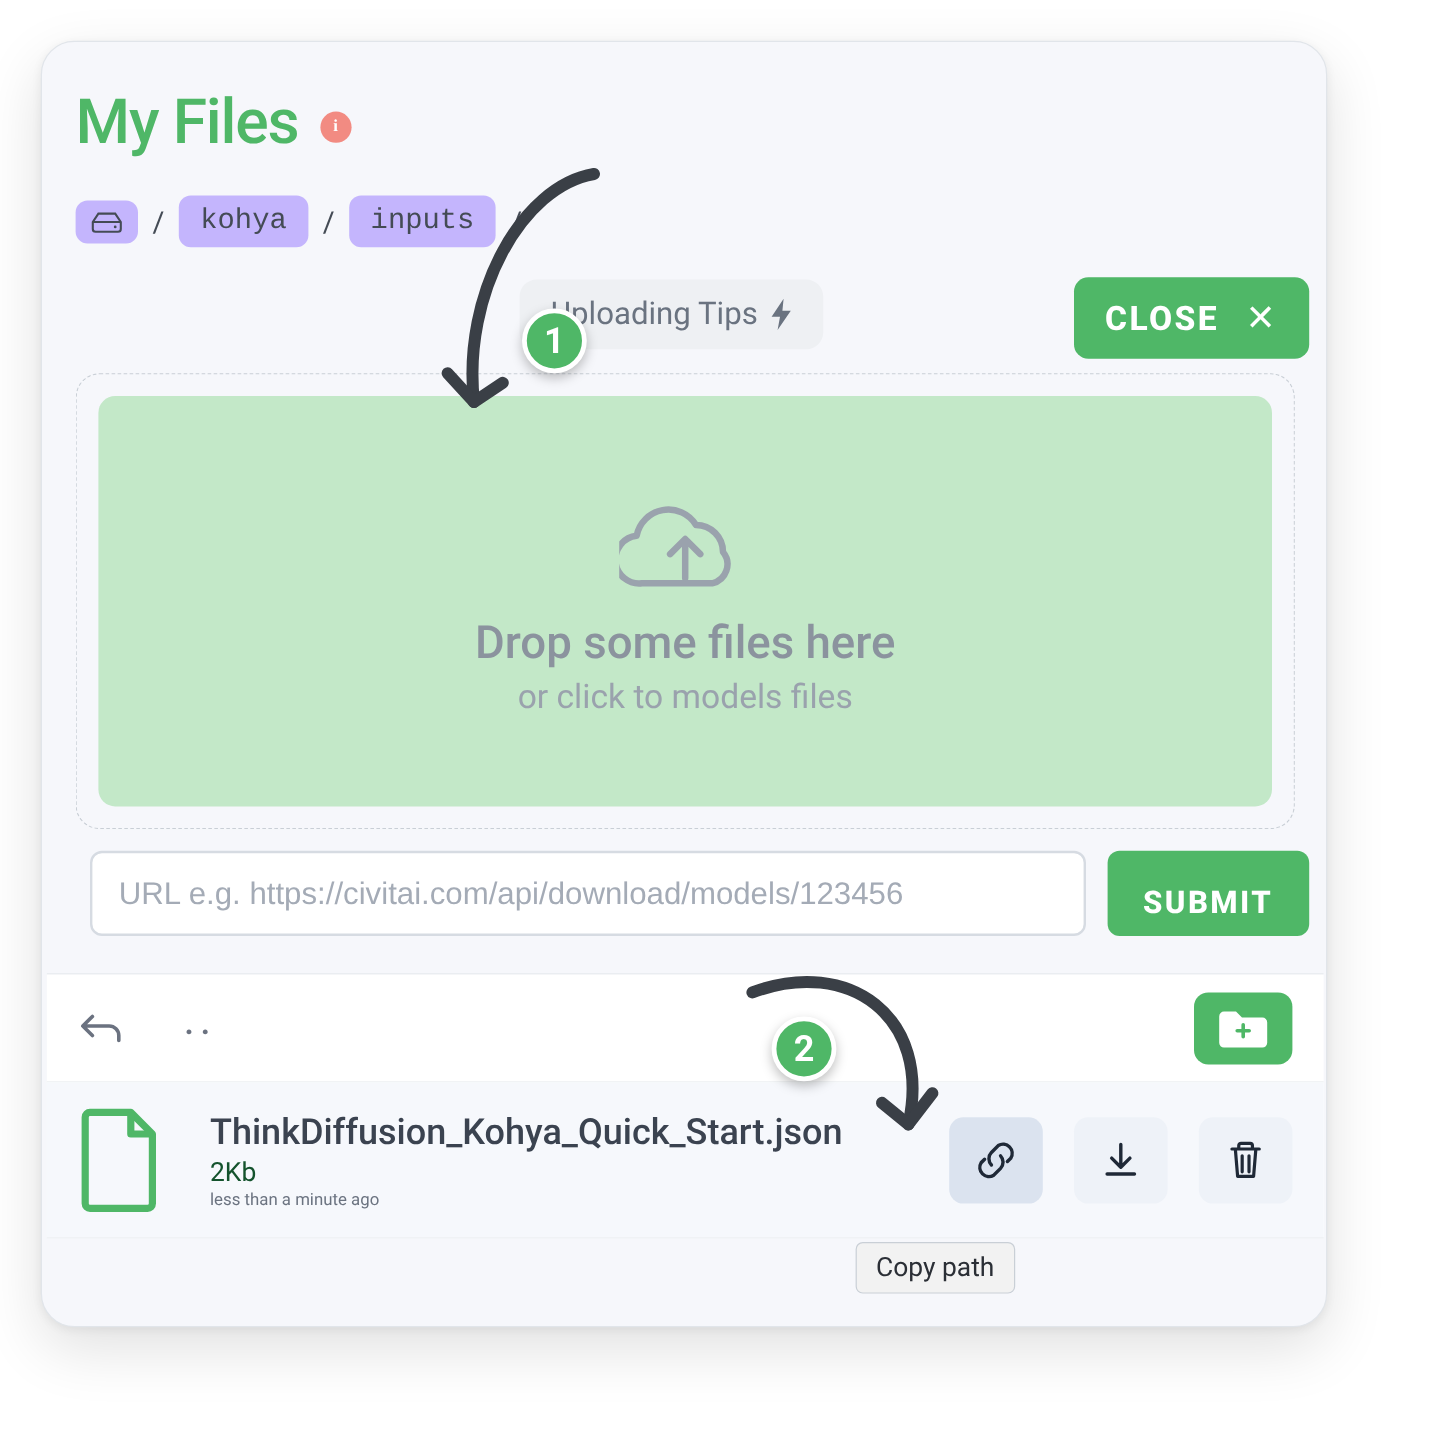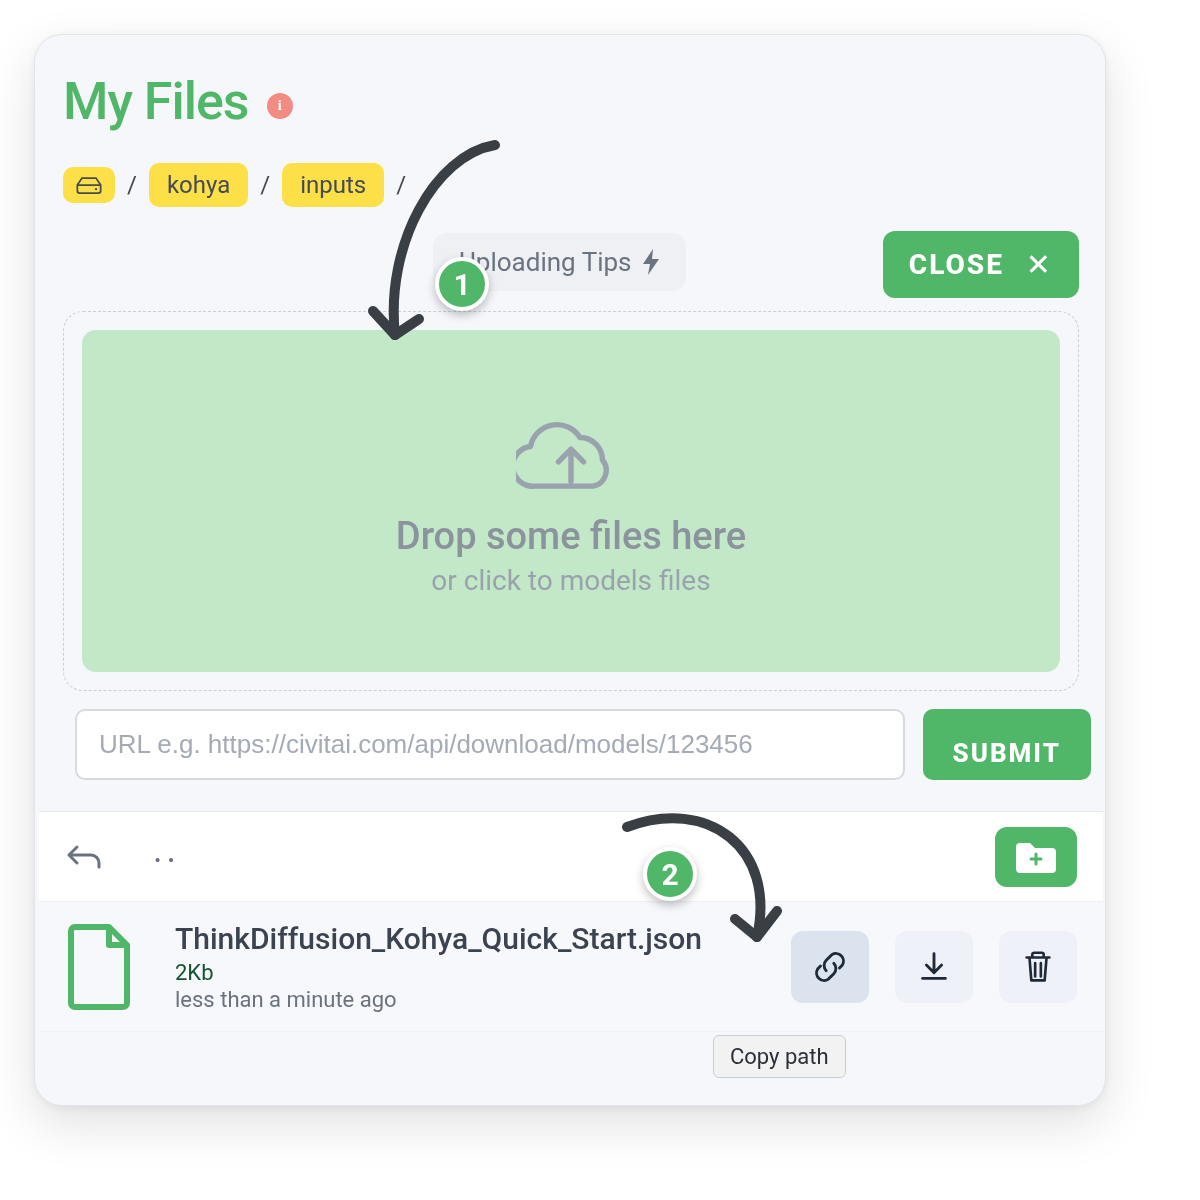--- a/index.html
+++ b/index.html
@@ -35,43 +35,44 @@
     margin-left: 18px; margin-top: 8px;
   }
 
   
   .breadcrumb {
     position: absolute;
     left: 28px; top: 128px;
     display: flex; align-items: center; font-size: 24px; color: #444b55;
   }
   .crumb {
-    background: #fde047;
+    background: #c4b5fd;
     padding: 8px 18px;
     border-radius: 10px;
     color: #444b55;
+    font-family: Liberation Mono, monospace;
   }
   .crumb.icononly { padding: 8px 12px; display:flex; align-items:center; justify-content:center; }
   .crumb.icononly svg { width: 28px; height: 20px; }
   .sep { margin: 0 12px; color: #444b55; }
 
   
   .tips-pill {
     position: absolute;
     left: 398px; top: 198px;
     background: #eef0f3;
     border-radius: 14px;
     padding: 14px 26px;
     display: flex; align-items: center;
     font-size: 26px; color: #6a7380;
   }
   .tips-pill svg { width: 18px; height: 26px; margin-left: 10px; }
   .close-btn {
     position: absolute;
-    right: 26px; top: 196px;
+    right: 14px; top: 196px;
     background: #4fb767;
     color: #ffffff;
     border-radius: 12px;
     padding: 16px 26px;
     display: flex; align-items: center;
     font-size: 28px; font-weight: 800; letter-spacing: 2px;
   }
   .close-btn .x { margin-left: 22px; font-weight: 400; font-size: 30px; }
 
   
@@ -143,21 +144,21 @@
     border-radius: 12px;
     display: flex; align-items: center; justify-content: center;
   }
   .new-folder-btn svg { width: 44px; height: 36px; }
 
   .row.file { height: 130px; background: #f6f8fc; }
   .file-icon { width: 72px; height: 88px; margin-right: 38px; }
   .file-meta { display: flex; flex-direction: column; }
   .file-name { font-size: 30px; color: #3b4350; font-weight: 500; }
   .file-size { font-size: 22px; color: #14532d; margin-top: 4px; }
-  .file-time { font-size: 22px; color: #6b7380; margin-top: 2px; }
+  .file-time { font-size: 14px; color: #6b7380; margin-top: 2px; }
   .file-actions { margin-left: auto; display: flex; gap: 26px; }
   .action-btn {
     width: 78px; height: 72px;
     background: #eef2f8;
     border-radius: 12px;
     display: flex; align-items: center; justify-content: center;
   }
   .action-btn.highlight { background: #dbe3ef; }
   .action-btn svg { width: 38px; height: 38px; stroke: #1f2937; }
 

